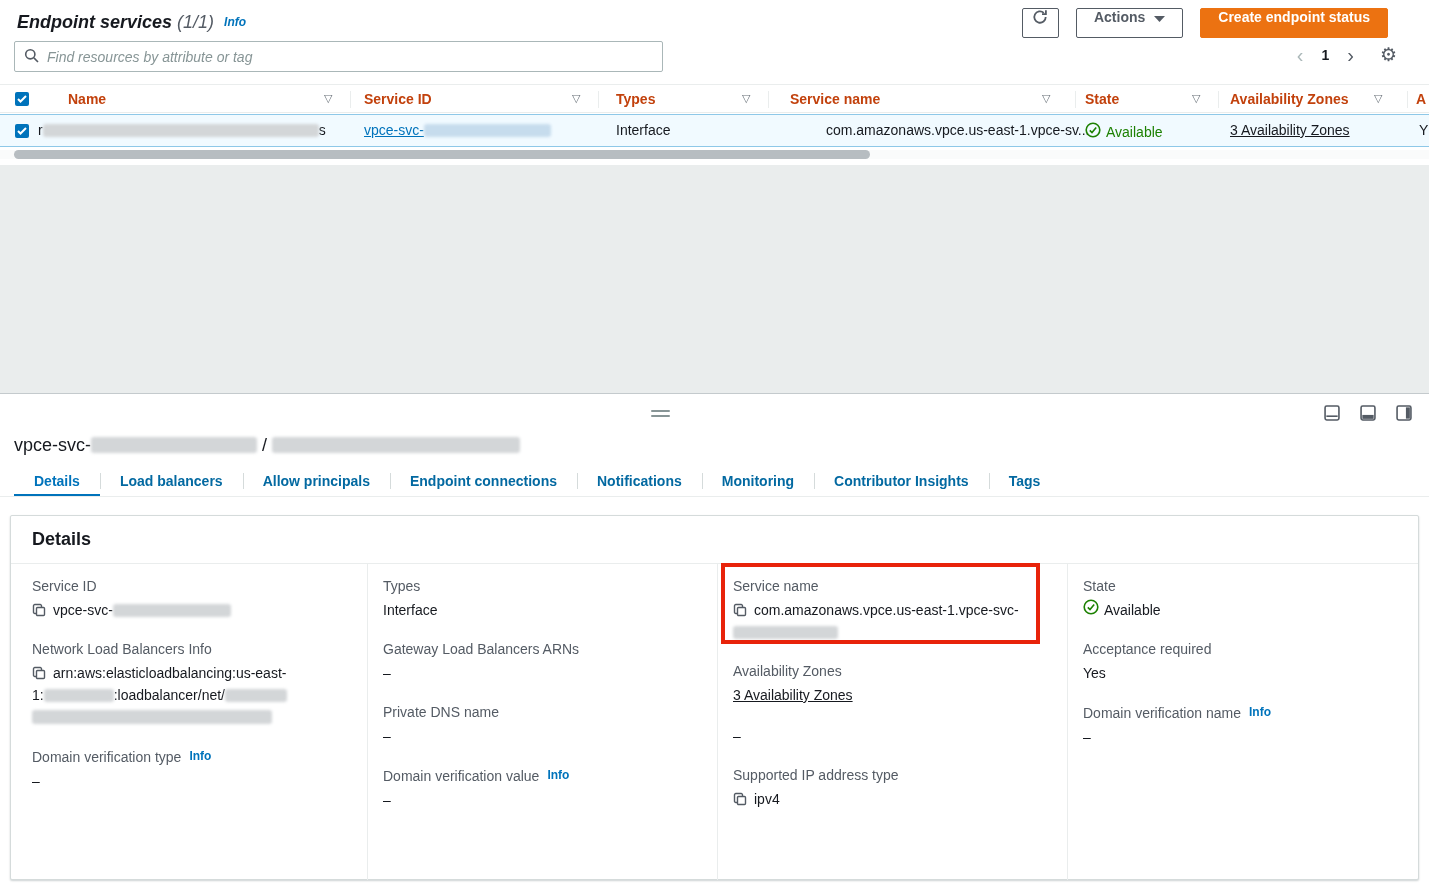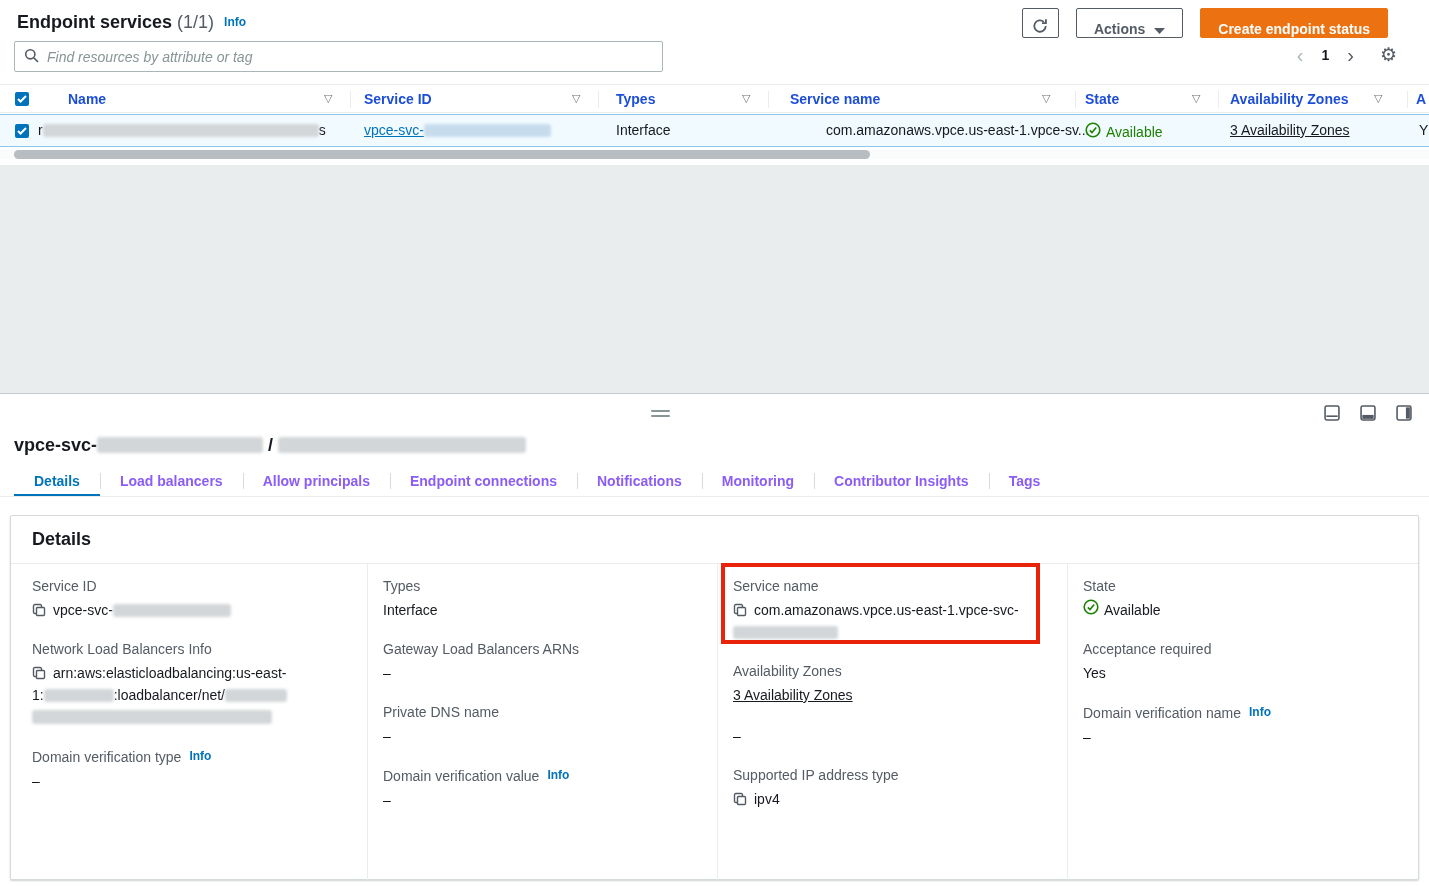--- a/index.html
+++ b/index.html
@@ -2,47 +2,47 @@
 <html><head>
 <meta charset="utf-8">
 <style>
   * { box-sizing: border-box; margin: 0; padding: 0; }
   html,body { background:#fff; }
   body { font-family: "Liberation Sans", sans-serif; font-size: 14px; color:#16191f; }
   .screen { position:relative; width:1429px; height:886px; background:#fff; overflow:hidden; }
 
   
   .list-header { position:absolute; top:12px; left:17px; white-space:nowrap; }
-  .list-header h1 { font-size:18px; font-weight:700; display:inline; }
+  .list-header h1 { font-size:18px; font-weight:700; display:inline;font-style:italic; }
   .hdr-count { font-weight:400; color:#545b64; }
   .info-link, .info-sm { color:#0073bb; font-size:12px; font-weight:700; margin-left:10px; text-decoration:none; cursor:pointer; vertical-align:2px; }
   .info-sm { margin-left:8px; }
 
   .toolbar { position:absolute; top:8px; right:41px; display:flex; gap:17px; align-items:center; }
   .btn { height:30px; border:1px solid #545b64; background:#fff; border-radius:2px; font-weight:700;
-         color:#545b64; font-size:14px; padding:0 17px; display:flex; align-items:flex-end; gap:9px;
+         color:#545b64; font-size:14px; padding:0 17px; display:flex; align-items:flex-start; gap:9px;
          cursor:pointer; font-family:inherit; }
   .btn-icon { width:37px; padding:0; justify-content:center; }
   .btn-primary { background:#ec7211; border-color:#ec7211; color:#fff; }
 
   
   .search-box { position:absolute; top:41px; left:14px; width:649px; height:31px; border:1px solid #aab7b8;
                 border-radius:2px; display:flex; align-items:center; padding:0 9px; background:#fff; }
   .search-box input { border:none; outline:none; flex:1; font-family:inherit; font-size:14px; margin-left:8px; color:#16191f; }
   .search-box input::placeholder { color:#879596; font-style:italic; }
   .paging { position:absolute; top:43px; right:32px; display:flex; align-items:center; gap:15px; }
   .page-chevron { background:none; border:none; font-size:20px; line-height:20px; cursor:pointer; font-family:inherit; padding:0 3px; }
   .chev-prev { color:#aab7b8; }
   .chev-next { color:#545b64; }
   .page-num { font-weight:700; color:#16191f; }
   .gear-btn { background:none; border:none; color:#545b64; font-size:19px; cursor:pointer; padding:0; margin-left:8px; }
 
   
   .thead { position:absolute; top:84px; left:0; right:0; height:29px; border-top:1px solid #eaeded; border-bottom:1px solid #eaeded; background:#fff; }
-  .th-label { position:absolute; top:6px; font-weight:700; color:#1d4ed8; cursor:pointer; white-space:nowrap; }
+  .th-label { position:absolute; top:6px; font-weight:700; color:#c2410c; cursor:pointer; white-space:nowrap; }
   .filter { position:absolute; top:7px; color:#687078; font-size:11px; cursor:pointer; }
   .col-div { position:absolute; top:6px; height:17px; width:1px; background:#eaeded; }
   .checkbox { position:absolute; width:14px; height:14px; border-radius:2px; background:#0073bb;
               display:flex; align-items:center; justify-content:center; cursor:pointer; }
   .trow { position:absolute; top:114px; left:0; right:0; height:33px; background:#f1faff;
           border-top:1px solid #8ec8e8; border-bottom:1px solid #8ec8e8; }
   .td { position:absolute; top:7px; white-space:nowrap; }
   .id-link { color:#0073bb; text-decoration:underline; cursor:pointer; }
   .az-link { color:#16191f; text-decoration:underline; cursor:pointer; }
   .status-ok { color:#1d8102; display:flex; align-items:center; gap:5px; }
@@ -55,24 +55,24 @@
   .hscroll .thumb { position:absolute; left:14px; top:0; width:856px; height:9px; background:#b7bdc1; border-radius:5px; cursor:pointer; }
 
   .gray-gap { position:absolute; top:165px; left:0; right:0; height:228px; background:#eaeded; }
 
   
   .split-panel { position:absolute; top:393px; left:0; right:0; bottom:0; background:#fff; border-top:1px solid #c4cacd; }
   .drag-handle { position:absolute; top:16px; left:651px; width:19px; display:flex; flex-direction:column; gap:3px; cursor:row-resize; }
   .drag-handle i { height:2px; background:#879596; border-radius:1px; }
   .layout-icons { position:absolute; top:11px; right:17px; display:flex; gap:20px; }
   .layout-btn { width:16px; height:16px; background:none; border:none; padding:0; cursor:pointer; color:#545b64; }
-  .split-title { position:absolute; top:41px; left:14px; font-size:18px; font-weight:700; white-space:nowrap; }
+  .split-title { position:absolute; top:41px; left:14px; font-size:18px; font-weight:400; white-space:nowrap; }
 
   .tabs { position:absolute; top:72px; left:0; right:0; height:31px; border-bottom:1px solid #eaeded; display:flex; padding-left:14px; }
-  .tab { padding:0 20px; font-weight:700; color:#8b5cf6; display:flex; align-items:center; cursor:pointer; position:relative; white-space:nowrap; }
+  .tab { padding:0 20px; font-weight:700; color:#0369a1; display:flex; align-items:center; cursor:pointer; position:relative; white-space:nowrap; }
   .tab + .tab::before { content:""; position:absolute; left:0; top:7px; bottom:7px; width:1px; background:#d5dbdb; }
   .tab.active { color:#0073bb; box-shadow:inset 0 -2px 0 #0073bb; }
 
   
   .card { position:absolute; left:10px; right:10px; top:121px; height:365px; background:#fff;
           border:1px solid #d5dbdb; border-radius:2px; box-shadow:0 1px 2px rgba(0,28,36,0.2); }
   .card-header { height:48px; display:flex; align-items:center; padding:0 21px; font-size:18px; font-weight:700; border-bottom:1px solid #eaeded; }
   .card-body { display:flex; height:316px; }
   .dcol { padding:13px 16px 0 15px; }
   .dcol-1 { width:356px; padding-left:21px; }

